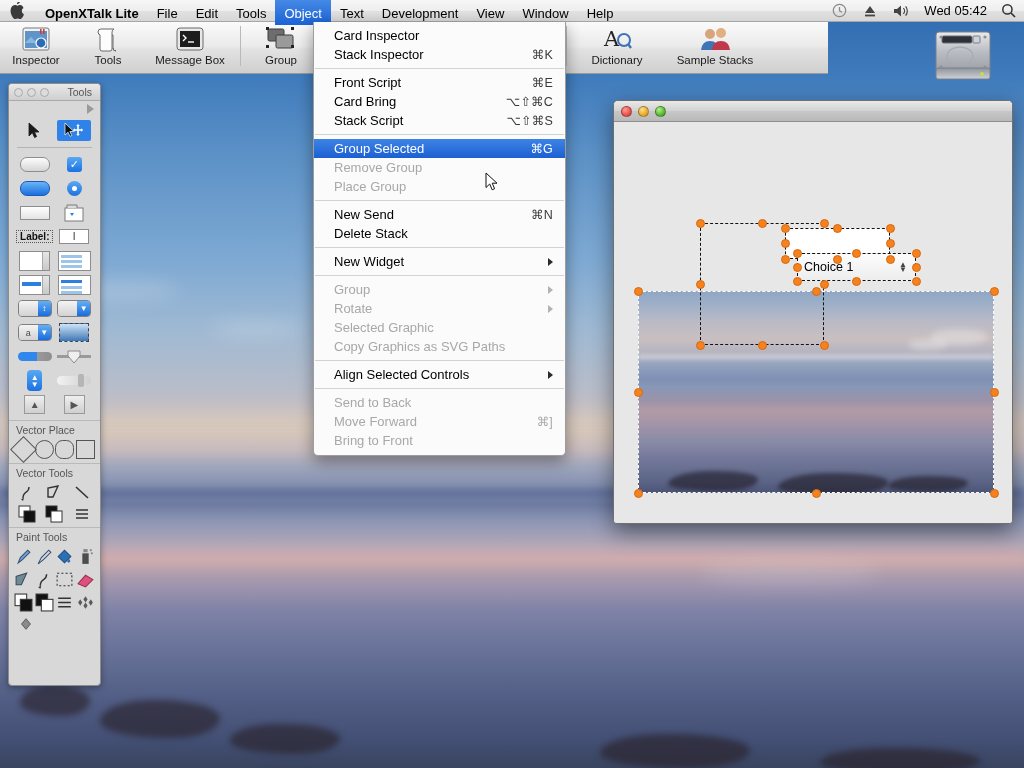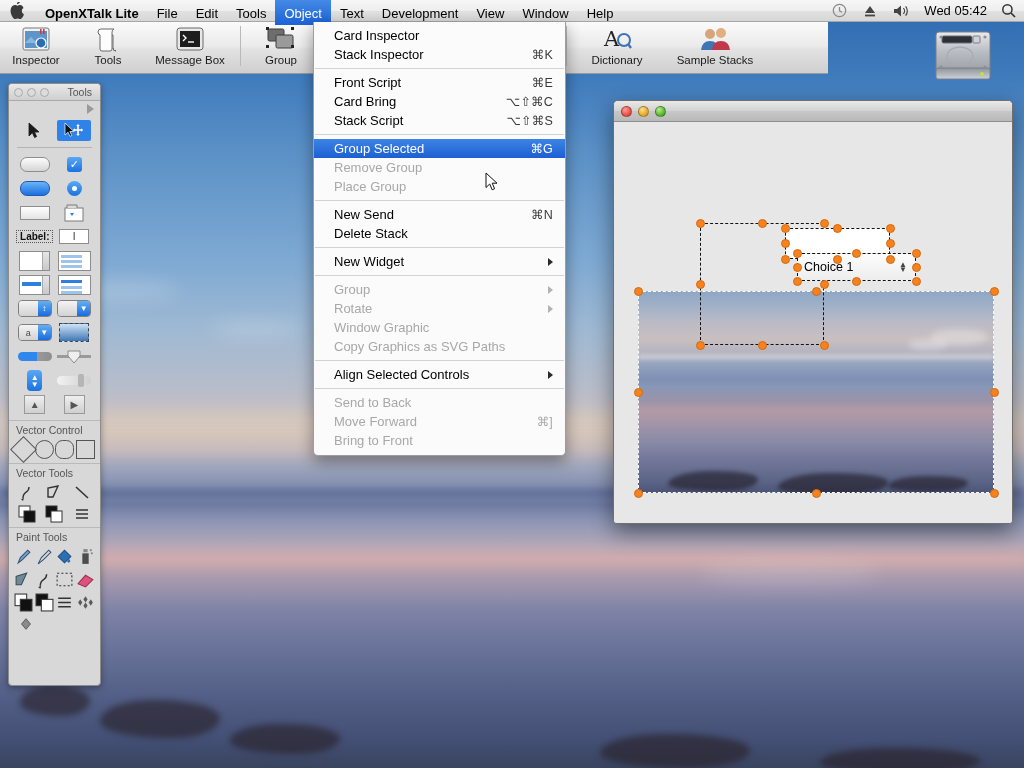--- a/index.html
+++ b/index.html
@@ -601,21 +601,21 @@
         </div>
 
       <div class="cell">
           <span class="w-box">▲</span>
         </div>
       <div class="cell">
           <span class="w-box">▶</span>
         </div>
     </div>
 
-    <div class="sect">Vector Control</div>
+    <div class="sect">Vector Place</div>
     <div class="rowicons four">
       <span class="shape diamond"></span>
       <span class="shape circle"></span>
       <span class="shape oct"></span>
       <span class="shape"></span>
     </div>
 
     <div class="sect">Vector Tools</div>
     <div class="rowicons">
       <svg width="18" height="18" viewBox="0 0 18 18">
@@ -922,21 +922,21 @@
 
     <div class="row disabled">
       <span class="lbl">Group</span>
       <span class="arrow"></span>
     </div>
     <div class="row disabled">
       <span class="lbl">Rotate</span>
       <span class="arrow"></span>
     </div>
     <div class="row disabled">
-      <span class="lbl">Window Graphic</span>
+      <span class="lbl">Selected Graphic</span>
       <span class="key"></span>
     </div>
     <div class="row disabled">
       <span class="lbl">Copy Graphics as SVG Paths</span>
       <span class="key"></span>
     </div>
 
     <div class="sep"></div>
 
     <div class="row">

